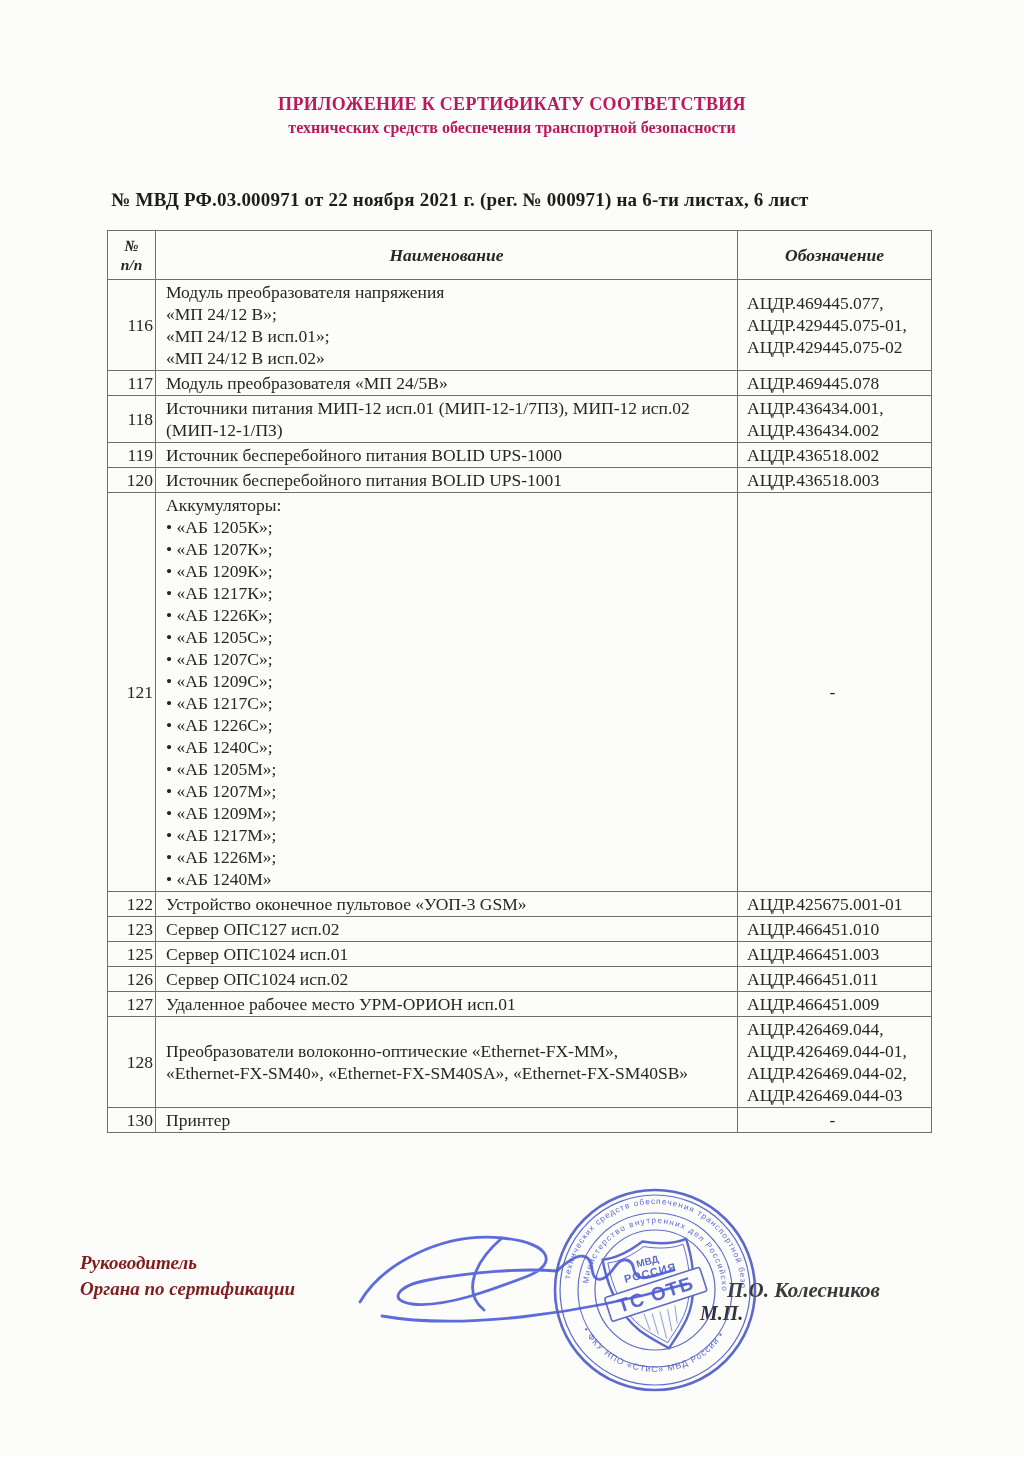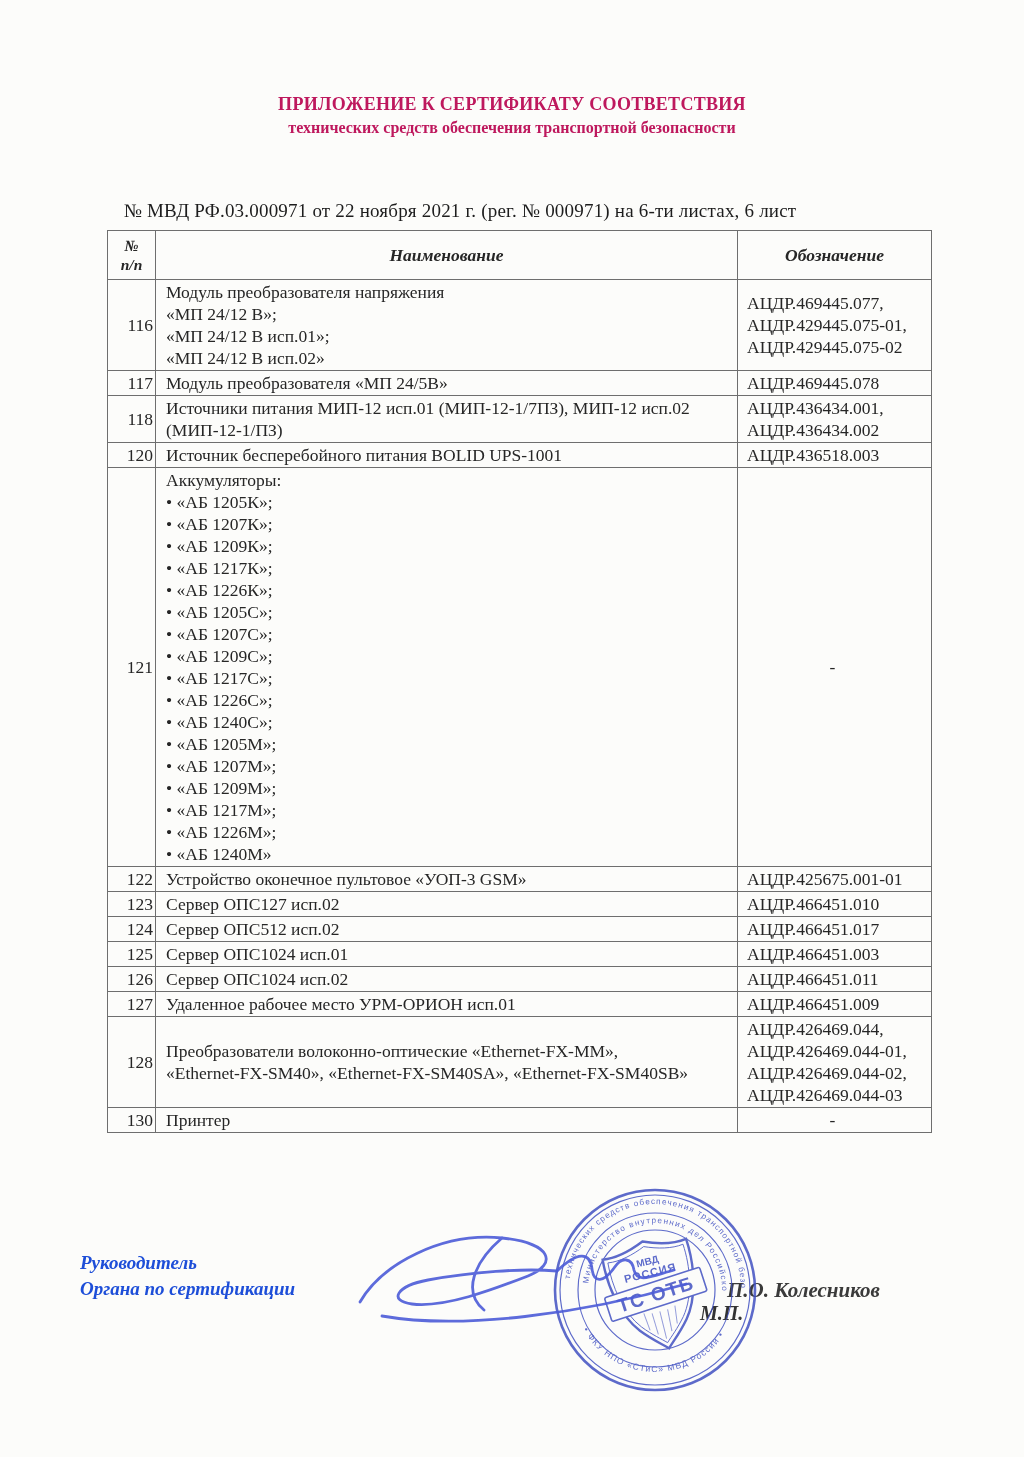--- a/index.html
+++ b/index.html
@@ -11,22 +11,22 @@
     position:relative;
     overflow:hidden;
   }
   .doc-header {
     position:absolute; top:92px; left:0; width:1024px;
     text-align:center; font-weight:bold; color:#be185d;
   }
   .doc-title { font-size:18px; line-height:24px; letter-spacing:0.3px; }
   .doc-sub { font-size:16px; line-height:23px; }
   .cert-line {
-    position:absolute; top:200px; left:0; width:920px;
-    text-align:center; font-weight:normal; font-size:19px; color:#1d1d1d;
+    position:absolute; top:189px; left:0; width:920px;
+    text-align:center; font-weight:bold; font-size:19px; color:#1d1d1d;
     letter-spacing:0.2px;
   }
   table.cert-table {
     position:absolute; top:230px; left:107px;
     width:824px; border-collapse:collapse;
     table-layout:fixed;
   }
   .cert-table td, .cert-table th {
     border:1.4px solid #6e6e6e;
     font-size:17.5px; line-height:22px;
@@ -37,21 +37,21 @@
   .cert-table th { font-style:italic; height:44px; }
   th.h-num { font-size:15.5px; line-height:19px; font-weight:bold; white-space:pre-line; padding:2px 1px; }
   th.h-name, th.h-desig { font-size:17.5px; font-weight:bold; }
   td.c-num { text-align:right; padding:1px 2px; }
   td.c-name { text-align:left; padding-left:10px; white-space:pre-line;margin-top:12px; }
   td.c-desig { text-align:left; padding-left:9px; white-space:pre-line; }
   td.c-desig.dash { text-align:center; padding-left:2px; }
   .signer-role {
     position:absolute; left:80px; top:1250px;
     font-weight:bold; font-style:italic; font-size:19px; line-height:26px;
-    white-space:pre-line; color:#1d4ed8;
+    white-space:pre-line; color:#7f1d1d;
   }
   .signer-name {
     position:absolute; left:727px; top:1278px;
     font-weight:bold; font-style:italic; font-size:21px; color:#3a3a3a;
   }
   .seal-mark {
     position:absolute; left:700px; top:1302px;
     font-weight:bold; font-style:italic; font-size:20px; color:#333;
   }
   .stamp-svg { position:absolute; left:552px; top:1187px; opacity:0.84; }
@@ -97,20 +97,25 @@
       <td class="c-num">117</td>
       <td class="c-name">Модуль преобразователя «МП 24/5В»</td>
       <td class="c-desig">АЦДР.469445.078</td>
     </tr>
       <tr>
       <td class="c-num">118</td>
       <td class="c-name">Источники питания МИП-12 исп.01 (МИП-12-1/7ПЗ), МИП-12 исп.02
 (МИП-12-1/ПЗ)</td>
       <td class="c-desig">АЦДР.436434.001,
 АЦДР.436434.002</td>
+    </tr>
+      <tr>
+      <td class="c-num">119</td>
+      <td class="c-name">Источник бесперебойного питания BOLID UPS-1000</td>
+      <td class="c-desig">АЦДР.436518.002</td>
     </tr>
       <tr>
       <td class="c-num">120</td>
       <td class="c-name">Источник бесперебойного питания BOLID UPS-1001</td>
       <td class="c-desig">АЦДР.436518.003</td>
     </tr>
       <tr>
       <td class="c-num">121</td>
       <td class="c-name">Аккумуляторы:
 • «АБ 1205К»;
@@ -136,25 +141,20 @@
       <td class="c-num">122</td>
       <td class="c-name">Устройство оконечное пультовое «УОП-3 GSM»</td>
       <td class="c-desig">АЦДР.425675.001-01</td>
     </tr>
       <tr>
       <td class="c-num">123</td>
       <td class="c-name">Сервер ОПС127 исп.02</td>
       <td class="c-desig">АЦДР.466451.010</td>
     </tr>
       <tr>
-      <td class="c-num">124</td>
-      <td class="c-name">Сервер ОПС512 исп.02</td>
-      <td class="c-desig">АЦДР.466451.017</td>
-    </tr>
-      <tr>
       <td class="c-num">125</td>
       <td class="c-name">Сервер ОПС1024 исп.01</td>
       <td class="c-desig">АЦДР.466451.003</td>
     </tr>
       <tr>
       <td class="c-num">126</td>
       <td class="c-name">Сервер ОПС1024 исп.02</td>
       <td class="c-desig">АЦДР.466451.011</td>
     </tr>
       <tr>

